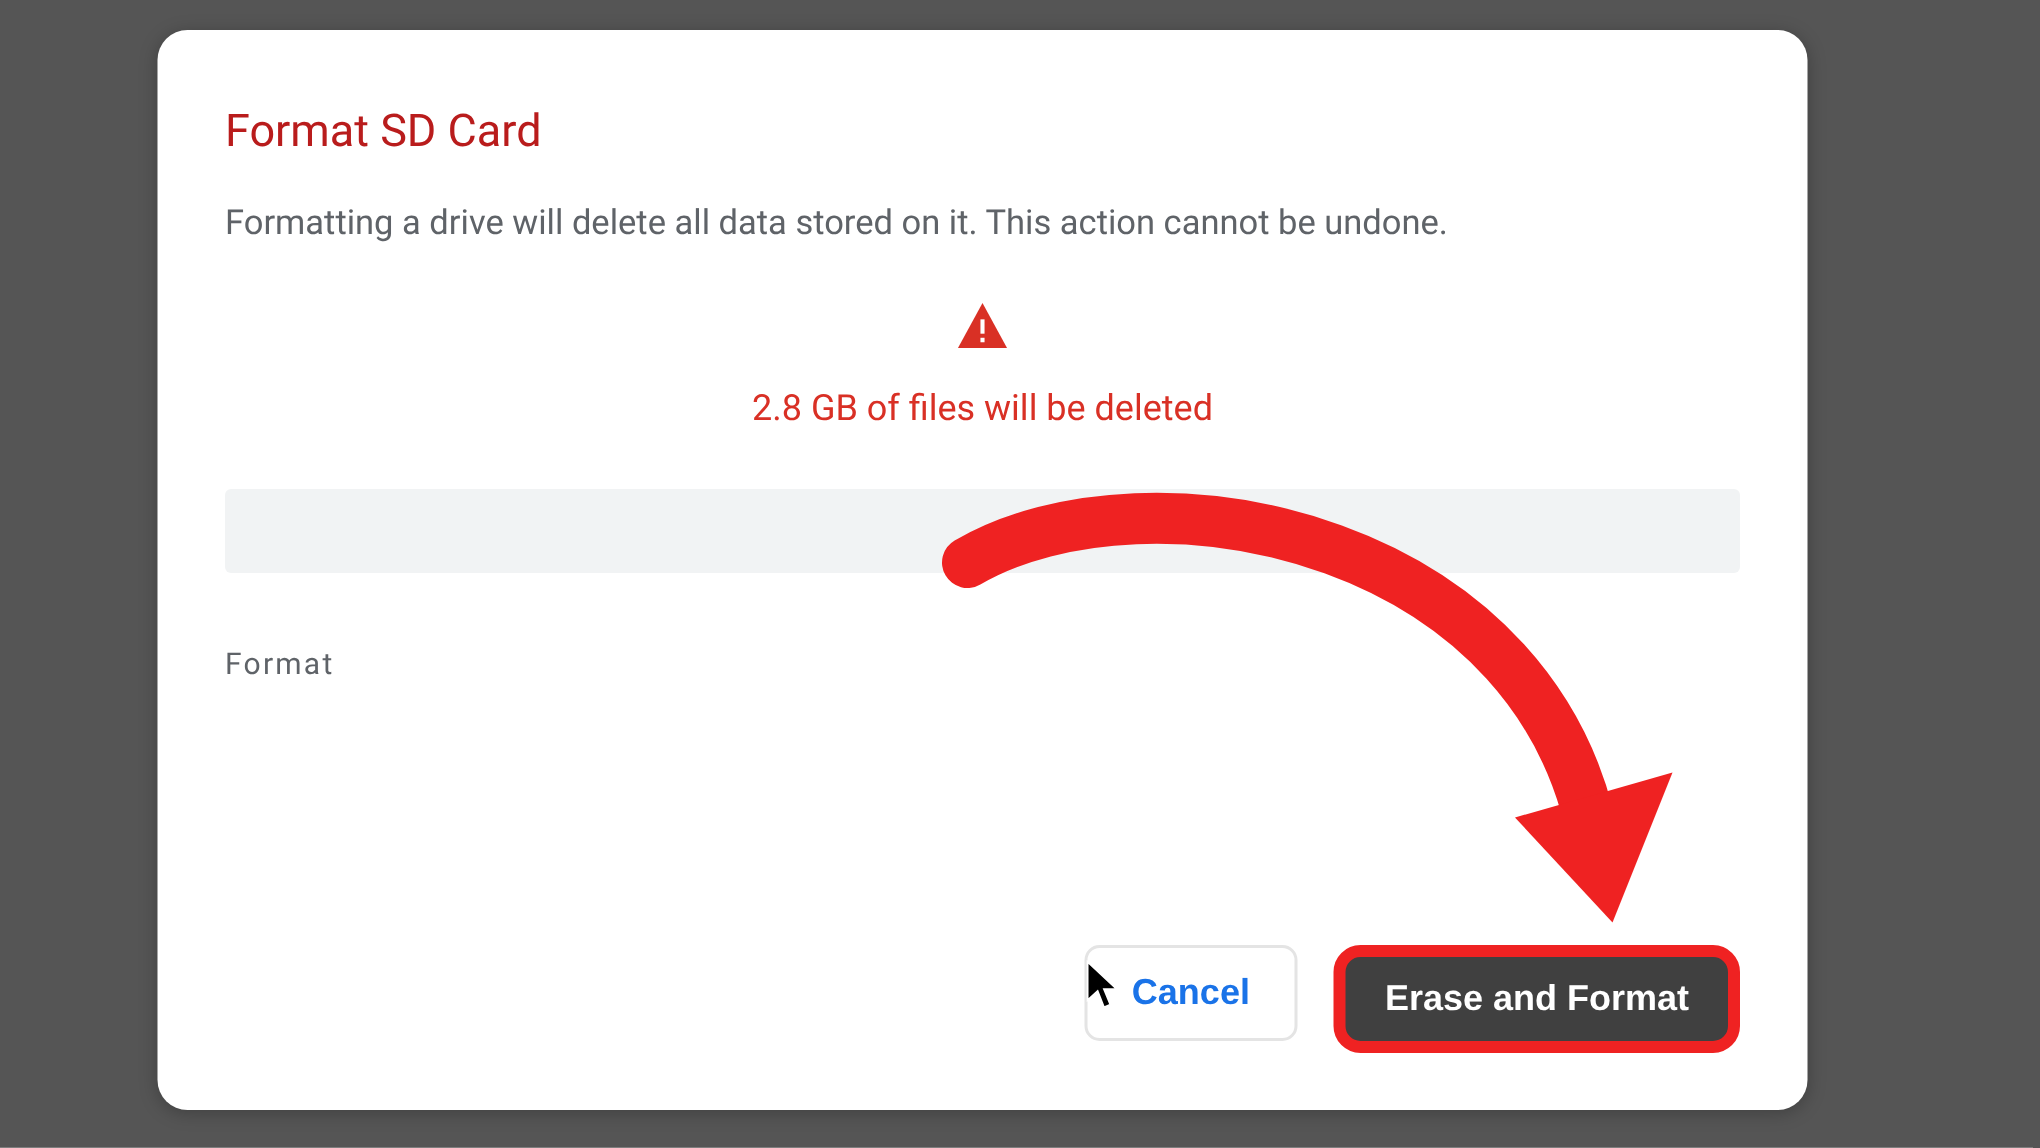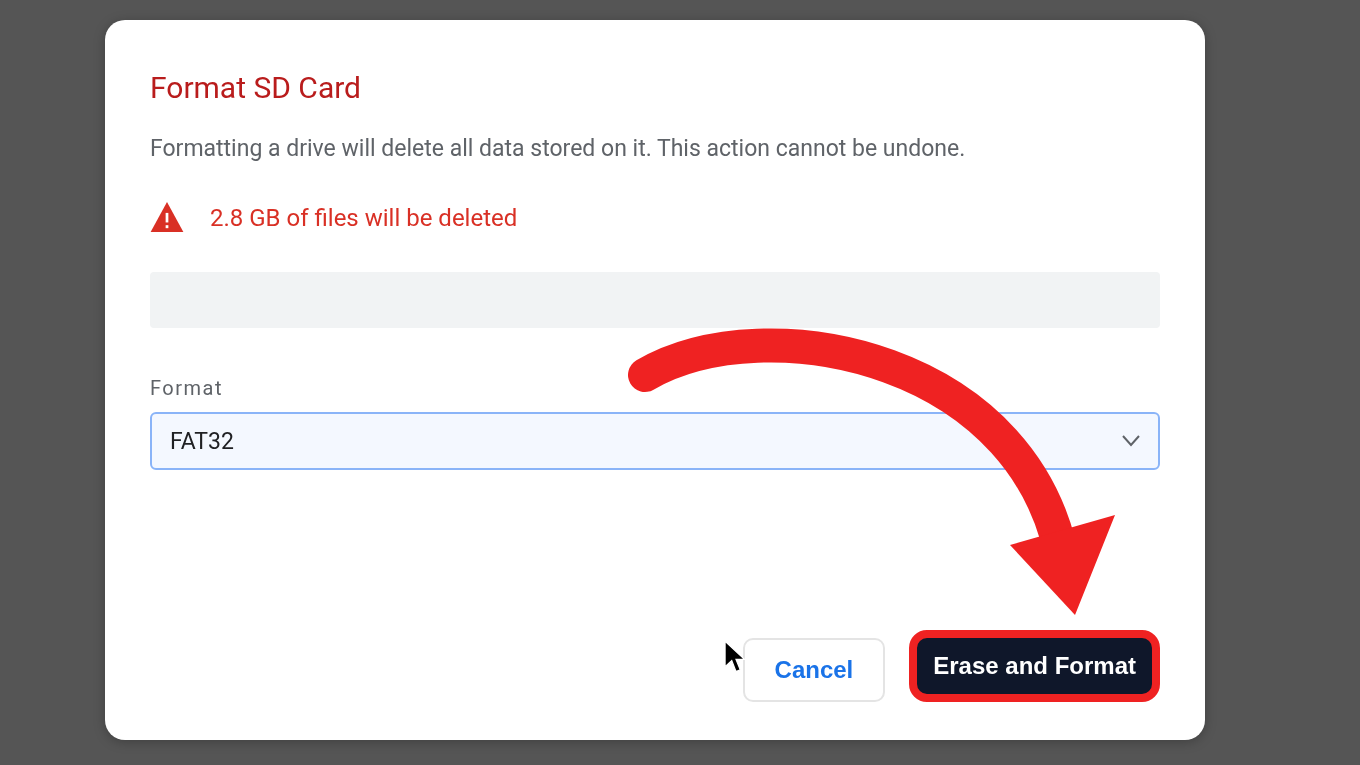--- a/index.html
+++ b/index.html
@@ -30,23 +30,24 @@
     font-weight: 400;
   }
   .subtitle {
     font-size: 23px;
     color: #5f6368;
     margin: 16px 0 38px 0;
     line-height: 1.35;
   }
   .warn-row {
     display: flex;
-    align-items: flex-end;
+    align-items: center;
     gap: 26px;
     margin-bottom: 40px;
+    flex-direction: column;
   }
   .warn-icon svg { display:block; }
   .warn-text {
     font-size: 24px;
     color: #d93025;
   }
   .field-label {
     font-size: 20px;
     color: #5f6368;
     letter-spacing: 1.5px;
@@ -83,43 +84,43 @@
   }
   .select-caret {
     margin-left: auto;
     color: #5f6368;
   }
   .button-row {
     position: absolute;
     right: 45px;
     bottom: 38px;
     display: flex;
-    align-items: flex-end;
+    align-items: flex-start;
     gap: 24px;
   }
   .btn {
     font-size: 24px;
     font-weight: 600;
     border-radius: 10px;
     padding: 18px 30px;
     cursor: pointer;
     box-sizing: border-box;
     line-height: 1;
   }
   .btn-cancel {
     background: #fff;
     color: #1a73e8;
     border: 2px solid #e4e4e4;
   }
   .btn-primary {
-    background: #0f172a;
+    background: #404040;
     color: #fff;
     border: 8px solid #ef2222;
     border-radius: 18px;
-    padding: 16px 16px;
+    padding: 16px 26px;
   }
   .cursor {
     position: absolute;
     left: 618px;
     top: 620px;
     pointer-events: none;
   }
   .annot-arrow {
     position: absolute;
     left: 500px;
@@ -143,28 +144,20 @@
         <rect x="11" y="8" width="2" height="7" fill="#fff"></rect>
         <rect x="11" y="17" width="2" height="2.2" fill="#fff"></rect>
       </svg>
     </span>
     <span class="warn-text">2.8 GB of files will be deleted</span>
   </div>
 
   <input class="drivename-input" type="text" value="" style="">
 
   <div class="field-label">Format</div>
-  <div class="select-wrap">
-    <span class="select-value">FAT32</span>
-    <span class="select-caret">
-      <svg width="18" height="12" viewBox="0 0 18 12">
-          <path d="M1 1 L9 10 L17 1" fill="none" stroke="#5f6368" stroke-width="2"></path>
-        </svg>
-    </span>
-  </div>
 
   <div class="button-row">
     <button class="btn btn-cancel">Cancel</button>
     <button class="btn btn-primary">Erase and Format</button>
   </div>
 
   <span class="cursor">
     <svg width="26" height="34" viewBox="0 0 20 28">
       <path d="M1 1 L1 22 L6.5 17 L10 26 L13.5 24.5 L10 16 L17 16 Z" fill="#000" stroke="#fff" stroke-width="1"></path>
     </svg>

